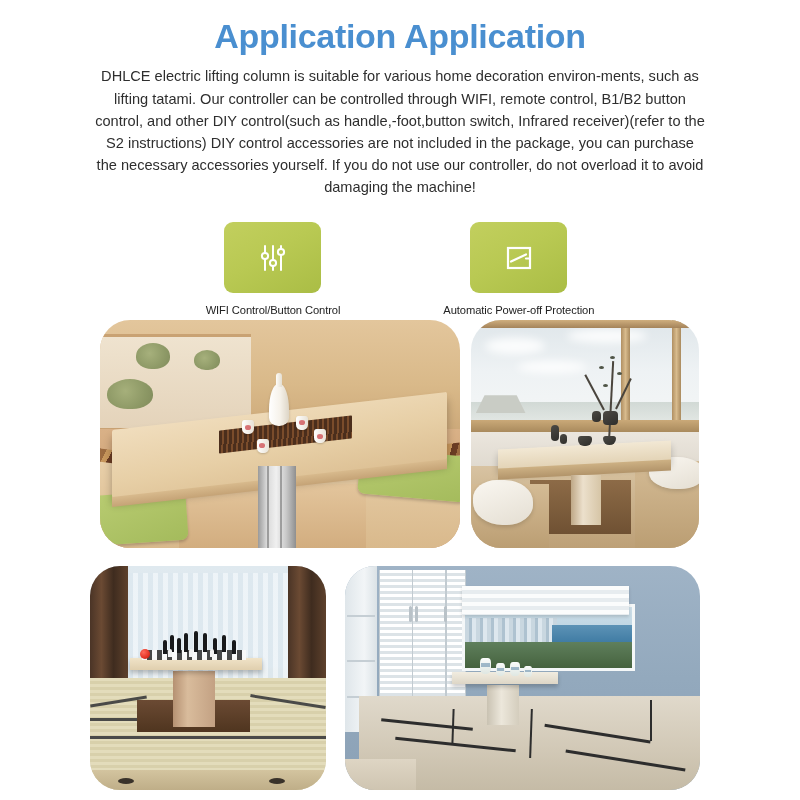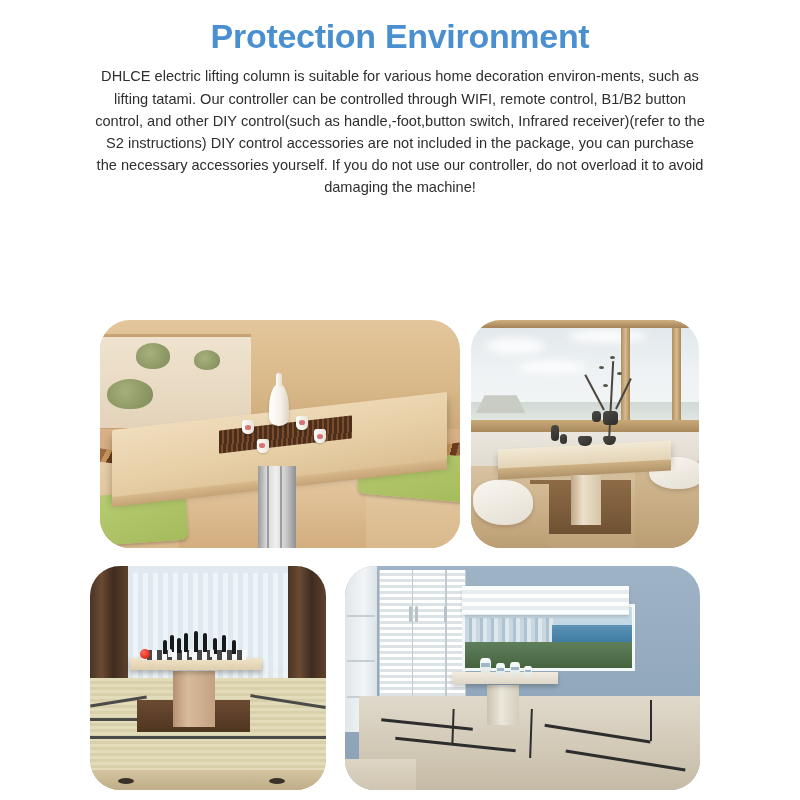--- a/index.html
+++ b/index.html
@@ -362,27 +362,54 @@
     background: #5d86a8; opacity: .55;
   }
   .p4-floor {
     position: absolute; left: 0; bottom: 0; width: 20%; height: 14%;
     background: linear-gradient(180deg, #ded5c4, #cfc5b1);
   }
 </style>
 </head>
 <body>
 
-<h1 class="page-title">Protection Environment</h1>
+<h1 class="page-title">Application Application</h1>
 <p class="intro-paragraph">DHLCE electric lifting column is suitable for various home decoration environ-ments, such as lifting tatami. Our controller can be controlled through WIFI, remote control, B1/B2 button control, and other DIY control(such as handle,-foot,button switch, Infrared receiver)(refer to the S2 instructions) DIY control accessories are not included in the package, you can purchase the necessary accessories yourself. If you do not use our controller, do not overload it to avoid damaging the machine!</p>
 
 <div class="features-row">
 
 
-
+  <div class="feature">
+    <div class="feature-badge">
+      <span>
+        <svg width="34" height="34" viewBox="0 0 34 34" fill="none">
+          <line x1="9" y1="5" x2="9" y2="29" stroke="#ffffff" stroke-width="2" stroke-linecap="round"></line>
+          <line x1="17" y1="5" x2="17" y2="29" stroke="#ffffff" stroke-width="2" stroke-linecap="round"></line>
+          <line x1="25" y1="5" x2="25" y2="29" stroke="#ffffff" stroke-width="2" stroke-linecap="round"></line>
+          <circle cx="9" cy="15" r="3.1" fill="#b9c953" stroke="#ffffff" stroke-width="2"></circle>
+          <circle cx="17" cy="22" r="3.1" fill="#b9c953" stroke="#ffffff" stroke-width="2"></circle>
+          <circle cx="25" cy="11" r="3.1" fill="#b9c953" stroke="#ffffff" stroke-width="2"></circle>
+        </svg>
+      </span>
+    </div>
+    <div class="feature-caption">WIFI Control/Button Control</div>
+  </div>
+
+  <div class="feature">
+    <div class="feature-badge">
+      <span>
+        <svg width="34" height="34" viewBox="0 0 34 34" fill="none">
+          <rect x="6" y="7" width="22" height="20" stroke="#ffffff" stroke-width="2.2" fill="none"></rect>
+          <line x1="9" y1="20.5" x2="24" y2="13.5" stroke="#ffffff" stroke-width="2.2" stroke-linecap="round"></line>
+          <line x1="24" y1="17.5" x2="28" y2="17.5" stroke="#ffffff" stroke-width="2.2" stroke-linecap="round"></line>
+        </svg>
+      </span>
+    </div>
+    <div class="feature-caption">Automatic Power-off Protection</div>
+  </div>
 
 </div>
 
 <div class="photo" id="photo-1">
   <div class="photo-inner">
     <div class="p1-wall"></div>
     <div class="p1-screen"></div>
     <div class="p1-tree" style="left:10%; top:10%; width:34px; height:26px;"></div>
     <div class="p1-tree" style="left:2%; top:26%; width:46px; height:30px;"></div>
     <div class="p1-tree" style="left:26%; top:13%; width:26px; height:20px;"></div>

